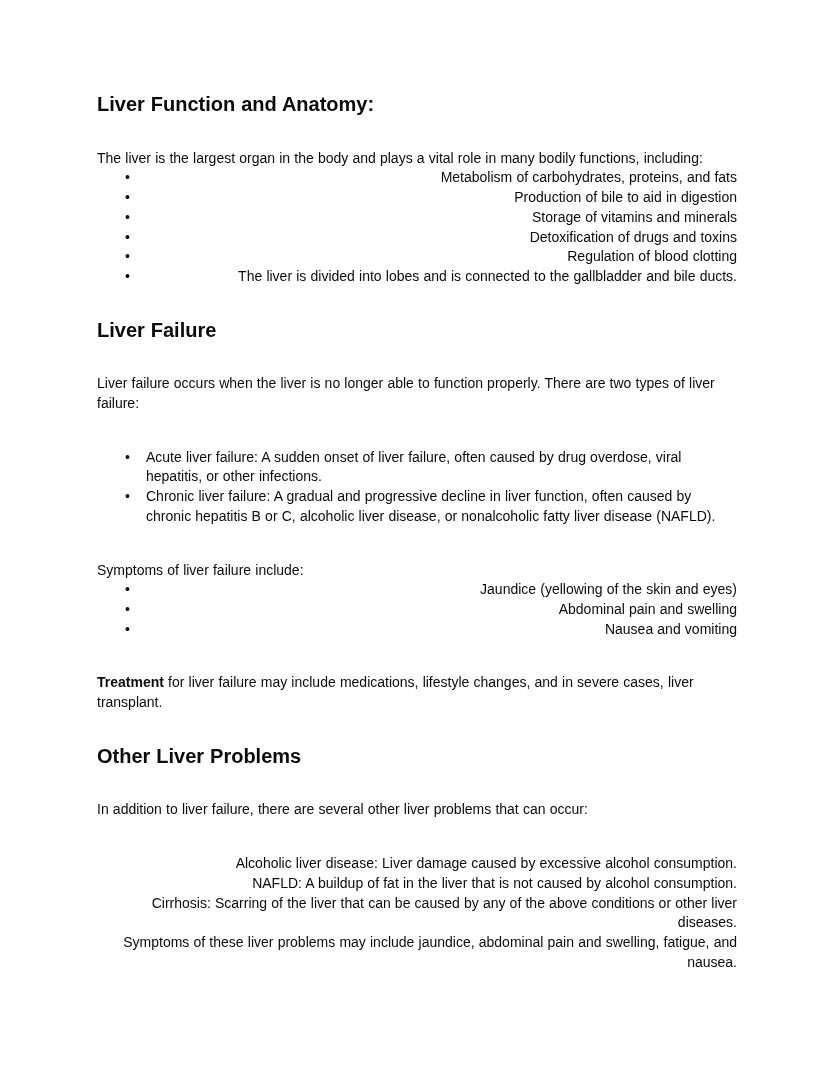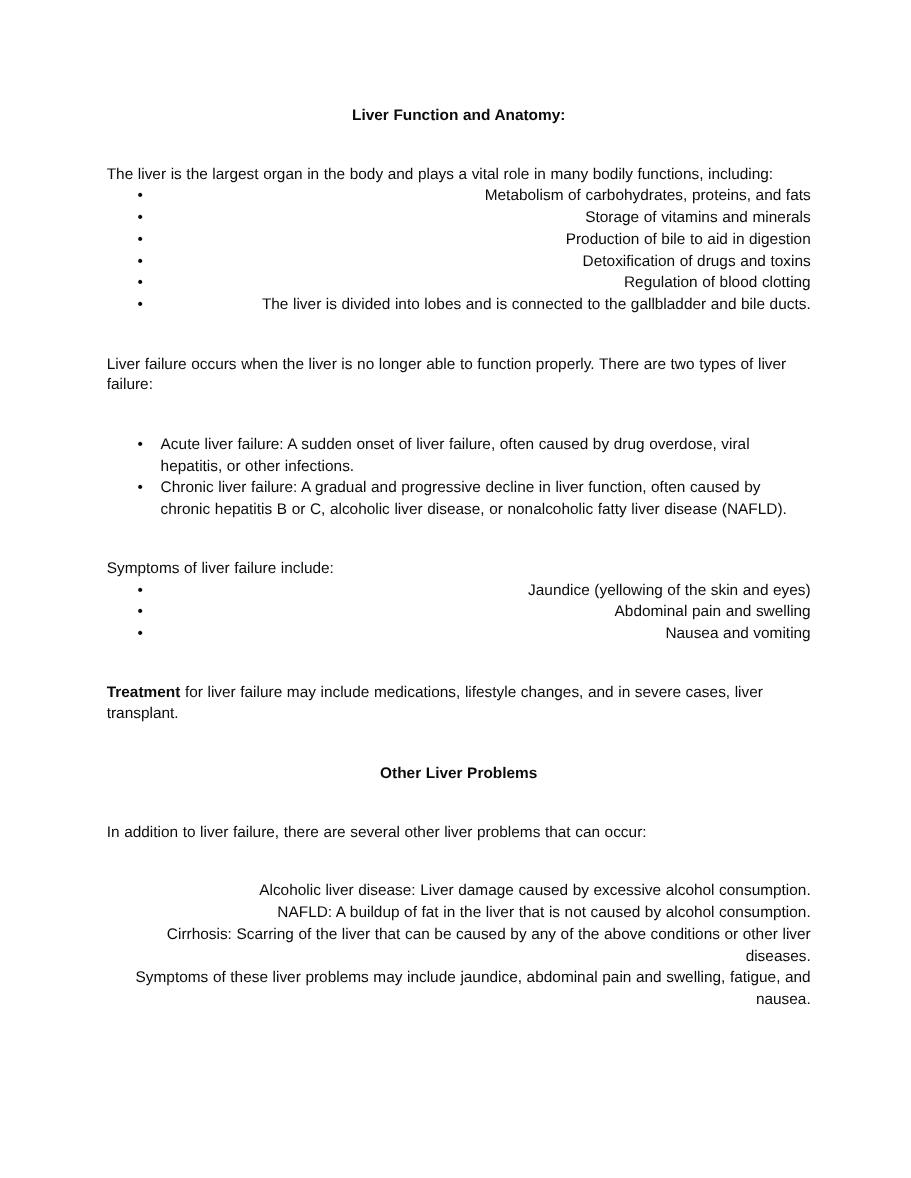--- a/index.html
+++ b/index.html
@@ -22,23 +22,22 @@
     background: #ffffff;
     position: relative;
   }
   .doc {
     position: absolute;
     top: 95px;
     left: 97px;
     width: 640px;
   }
   .heading {
-    font-size: 14px;
+    font-size: 20px;
     font-weight: bold;
-    text-align: center;
   }
   .blk { margin-top: 34px; }          
   .attached { margin-top: 0; text-align: right; }          
   ul.bullets {
     list-style: none;
     padding-left: 49px;
   }
   ul.bullets li {
     position: relative;
   }
@@ -55,29 +54,30 @@
 <body>
 
 <div class="page">
   <div class="doc">
 
     <section>
       <h2 class="heading">Liver Function and Anatomy:</h2>
       <p class="blk">The liver is the largest organ in the body and plays a vital role in many bodily functions, including:</p>
       <ul class="bullets attached">
         <li>Metabolism of carbohydrates, proteins, and fats</li>
+        <li>Production of bile to aid in digestion</li>
         <li>Storage of vitamins and minerals</li>
-        <li>Production of bile to aid in digestion</li>
         <li>Detoxification of drugs and toxins</li>
         <li>Regulation of blood clotting</li>
         <li>The liver is divided into lobes and is connected to the gallbladder and bile ducts.</li>
       </ul>
     </section>
 
     <section>
+      <h2 class="heading blk">Liver Failure</h2>
       <p class="blk">Liver failure occurs when the liver is no longer able to function properly. There are two types of liver failure:</p>
       <ul class="bullets blk">
         <li>Acute liver failure: A sudden onset of liver failure, often caused by drug overdose, viral hepatitis, or other infections.</li>
         <li>Chronic liver failure: A gradual and progressive decline in liver function, often caused by chronic hepatitis B or C, alcoholic liver disease, or nonalcoholic fatty liver disease (NAFLD).</li>
       </ul>
       <p class="blk">Symptoms of liver failure include:</p>
       <ul class="bullets attached">
         <li>Jaundice (yellowing of the skin and eyes)</li>
         <li>Abdominal pain and swelling</li>
         <li>Nausea and vomiting</li>

